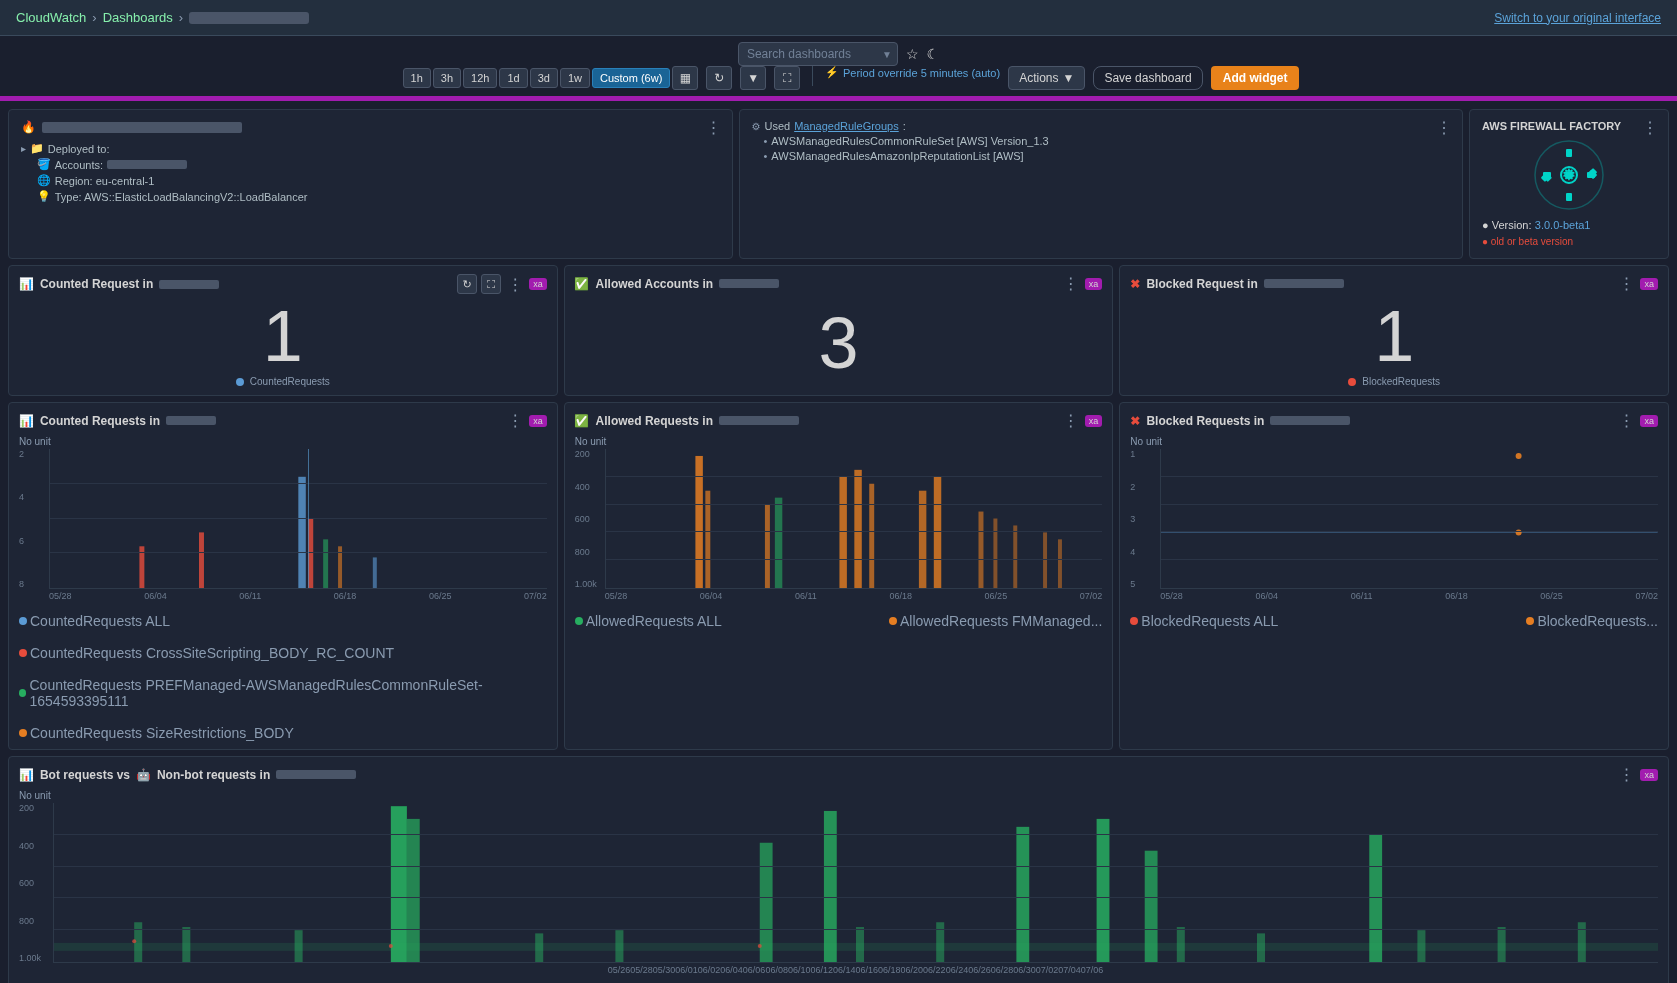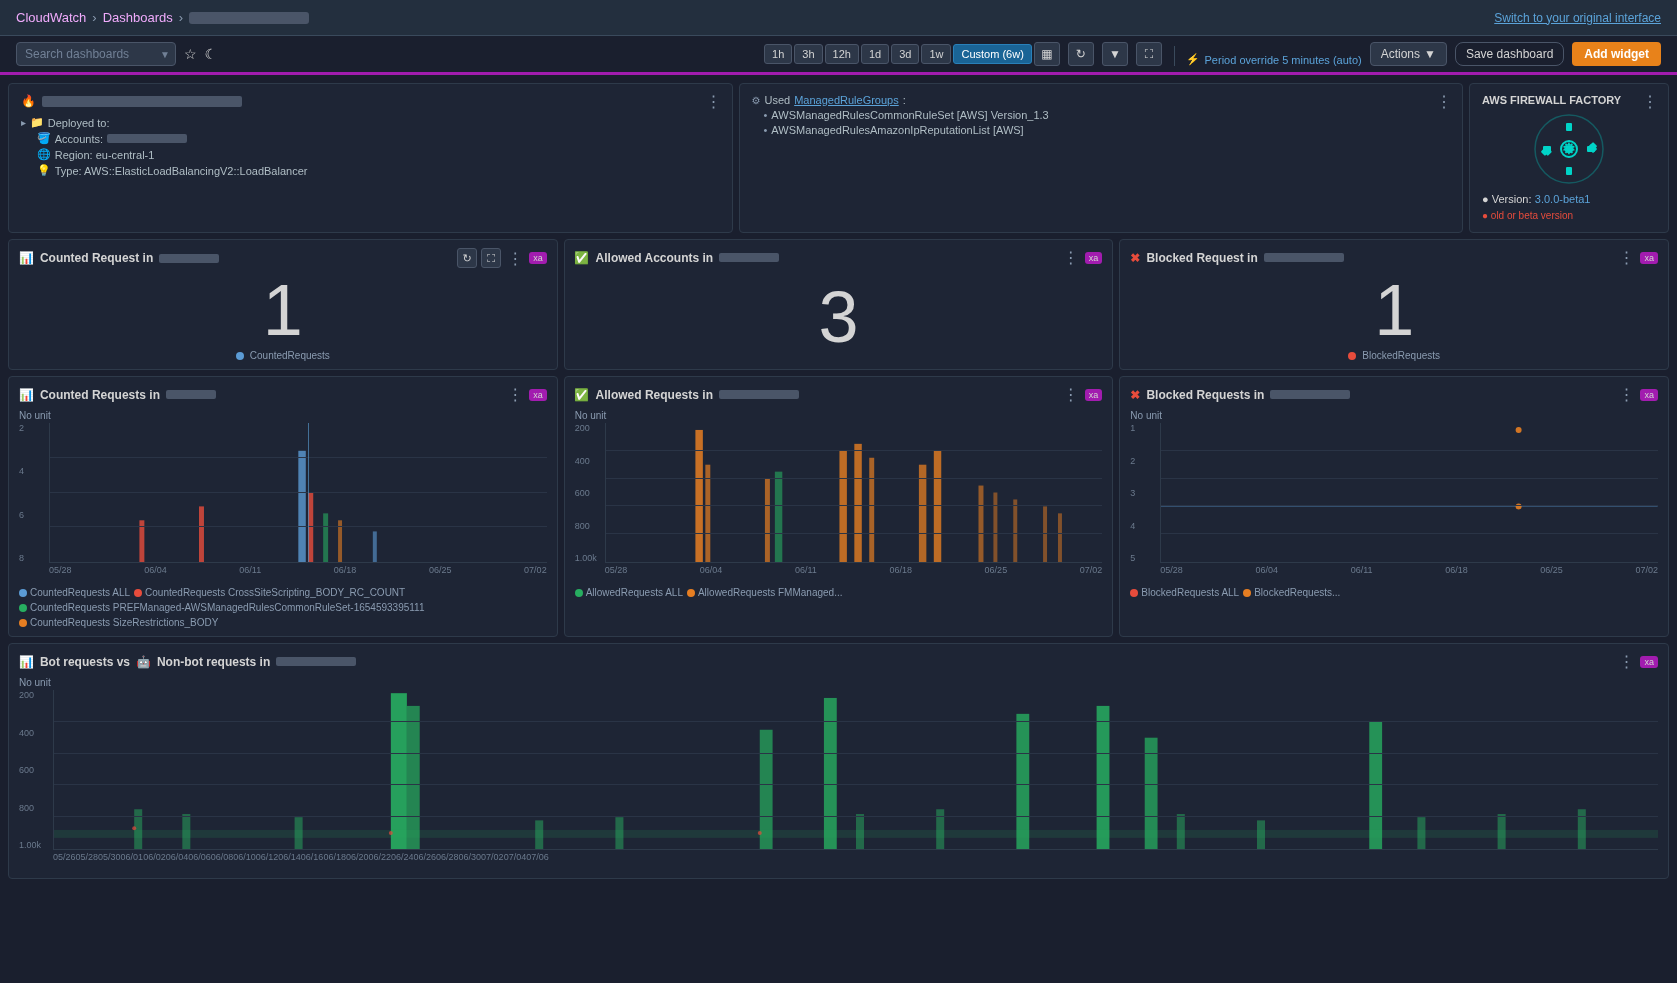--- a/index.html
+++ b/index.html
@@ -21,35 +21,36 @@
       height: 36px;
       border-bottom: 1px solid #3a4a5c;
     }
     .breadcrumb {
       display: flex;
       align-items: center;
       gap: 6px;
       font-size: 13px;
       color: #d4d4d4;
     }
-    .breadcrumb a { color: #f0abfc; text-decoration: none; }
+    .breadcrumb a { color: #86efac; text-decoration: none; }
     .breadcrumb .sep { color: #8a9bb0; }
     .top-right-link { color: #5ba3d9; font-size: 12px; cursor: pointer; text-decoration: underline; }
 
     
     .toolbar {
       background: #1a1f2e;
       display: flex;
       align-items: center;
       justify-content: space-between;
       padding: 6px 16px;
-      border-bottom: 3px solid #a21caf;
+      border-bottom: 5px solid #a21caf;
+      flex-direction: column;
     }
     .toolbar-left { display: flex; align-items: center; gap: 8px; }
-    .toolbar-right { display: flex; align-items: flex-end; gap: 8px; padding-left: 25px; }
+    .toolbar-right { display: flex; align-items: flex-start; gap: 8px; padding-left: 25px; }
 
     .search-box {
       background: #2d3748;
       border: 1px solid #4a5568;
       border-radius: 4px;
       color: #d4d4d4;
       padding: 4px 8px;
       width: 160px;
       font-size: 12px;
     }
@@ -317,25 +318,26 @@
       bottom: 0;
       height: 18px;
       display: flex;
       justify-content: space-between;
       font-size: 9px;
       color: #6b7a8d;
     }
 
     .chart-legend {
       margin-top: 4px;
-      font-size: 10px;
+      font-size: 14px;
       color: #8a9bb0;
       display: flex;
       flex-wrap: wrap;
-      gap: 4px;
+      gap: 16px;
+      justify-content: space-between;
     }
 
     .chart-legend-item {
       display: flex;
       align-items: center;
       gap: 3px;
     }
 
     
     .bot-chart-panel {
@@ -854,21 +856,21 @@
           <rect x="85%" y="80%" width="0.5%" height="20%" fill="#27ae60" opacity="0.5"></rect>
           <rect x="90%" y="78%" width="0.5%" height="22%" fill="#27ae60" opacity="0.5"></rect>
           <rect x="95%" y="75%" width="0.5%" height="25%" fill="#27ae60" opacity="0.5"></rect>
 
           <circle cx="5%" cy="87%" r="2" fill="#e74c3c" opacity="0.7"></circle>
           <circle cx="21%" cy="90%" r="2" fill="#e74c3c" opacity="0.7"></circle>
           <circle cx="44%" cy="90%" r="2" fill="#e74c3c" opacity="0.7"></circle>
         </svg>
       </div>
 
-      <div style="position:absolute;left:34px;right:0;bottom:0;height:18px;display:flex;justify-content:flex-start;font-size:9px;color:#6b7a8d;">
+      <div style="position:absolute;left:34px;right:0;bottom:0;height:18px;display:flex;justify-content:center;font-size:9px;color:#6b7a8d;">
         <span>05/26</span>
         <span>05/28</span>
         <span>05/30</span>
         <span>06/01</span>
         <span>06/02</span>
         <span>06/04</span>
         <span>06/06</span>
         <span>06/08</span>
         <span>06/10</span>
         <span>06/12</span>

